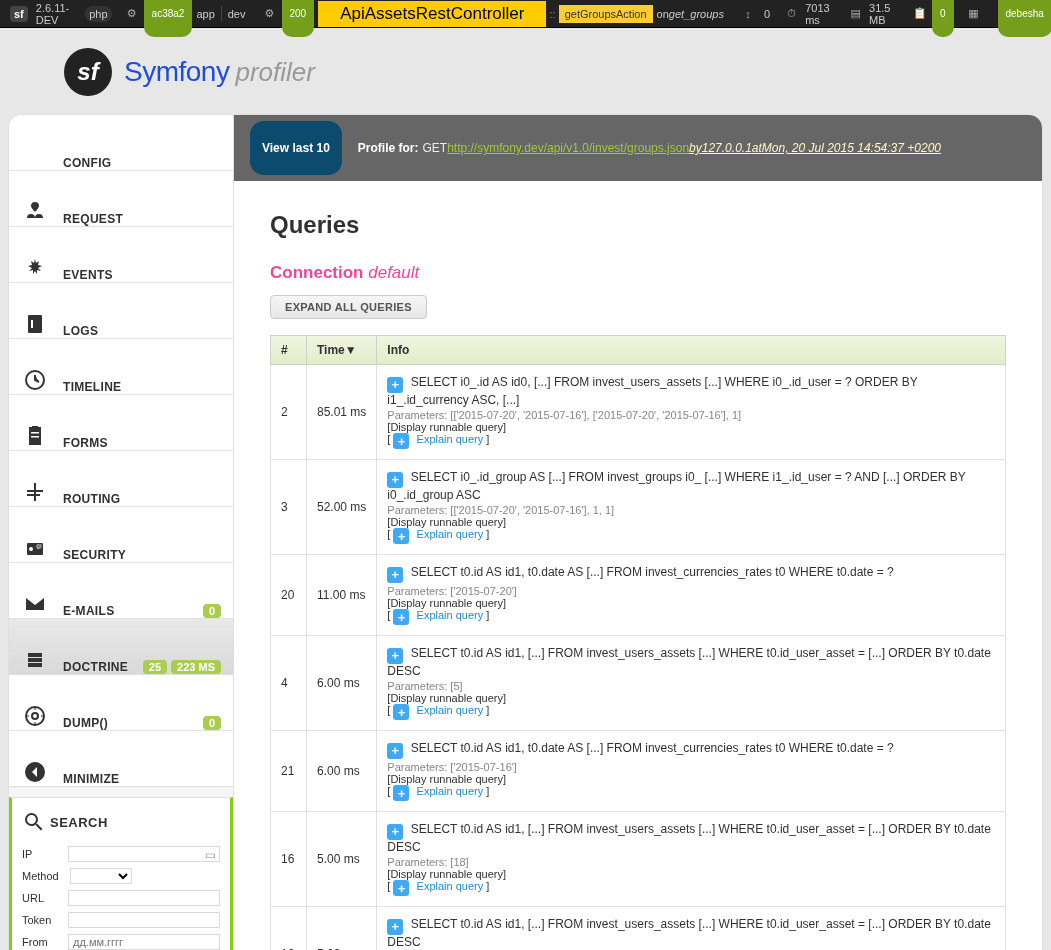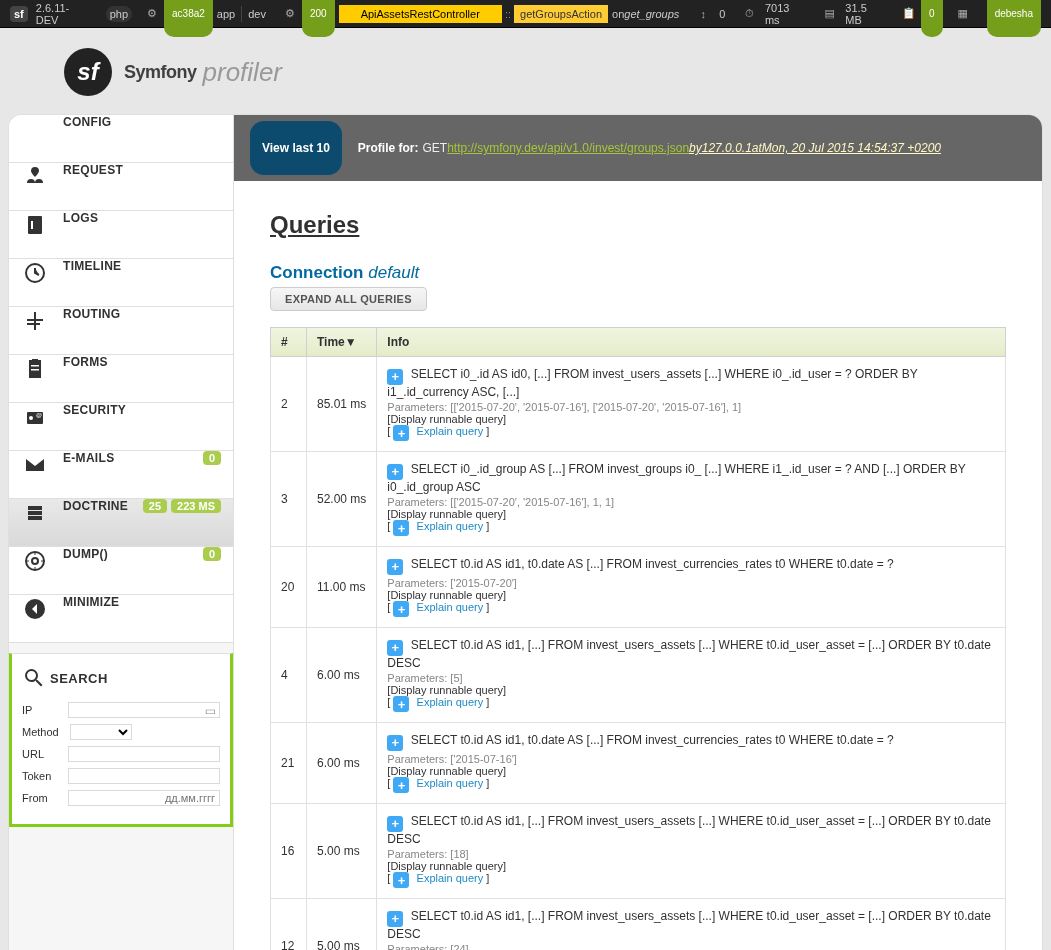--- a/index.html
+++ b/index.html
@@ -4,67 +4,67 @@
 <style>
   * { margin: 0; padding: 0; box-sizing: border-box; }
   body { font-family: Arial, Helvetica, sans-serif; background: #e7e7e7; font-size: 12px; color: #313131; width: 1051px; }
   
   
   .toolbar { background: #222; height: 28px; display: flex; align-items: center; padding: 0 4px; color: #ccc; font-size: 11px; border-bottom: 1px solid #000; }
   .toolbar .tb-item { display: flex; align-items: center; padding: 0 6px; height: 100%; }
   .toolbar .tb-sep { width: 1px; height: 16px; background: #444; margin: 0 2px; }
   .tb-sf-logo { font-weight: bold; color: #fff; background: #444; border-radius: 4px; padding: 2px 4px; margin-right: 4px; }
   .pill-green { background: #759e1a; color: #fff; border-radius: 10px; padding: 18px 8px; font-size: 10px; }
-  .pill-yellow { background: #ffcc00; color: #000; border-radius: 0; padding: 3px 22px; font-size: 11px; }
+  .pill-yellow { background: #ffcc00; color: #000; border-radius: 0; padding: 3px 22px; font-size: 17px; }
   .pill-yellow2 { background: #ffcc33; color: #333; padding: 3px 6px; font-size: 11px; }
   .toolbar .txt { margin: 0 4px; color: #ccc; }
   .toolbar .icon-slot { width: 16px; height: 16px; margin-right: 4px; display: inline-flex; align-items: center; justify-content: center; color: #aaa; }
   .tb-dark-bg { background: #333; border-radius: 3px; padding: 2px 4px; }
   
   
   .profiler-header { padding: 20px 0 10px 64px; }
   .sf-big-logo { display: inline-flex; align-items: center; }
   .sf-big-logo .circle { width: 48px; height: 48px; background: #222; border-radius: 50%; display: flex; align-items: center; justify-content: center; color: #fff; font-size: 24px; font-weight: bold; font-style: italic; margin-right: 12px; }
-  .sf-big-logo .word1 { font-size: 18px; color: #404040; font-weight: 700; letter-spacing: -0.5px; }
+  .sf-big-logo .word1 { font-size: 28px; color: #1d4ed8; font-weight: 400; letter-spacing: -0.5px; }
   .sf-big-logo .word2 { font-size: 26px; color: #999; font-style: italic; margin-left: 6px; }
   
   .outer { padding: 0 8px; }
   .main-wrap { display: flex; background: #fff; border-radius: 14px; overflow: hidden; border: 1px solid #dfdfdf; margin-top: 8px; }
   
   
   .sidebar { width: 225px; flex-shrink: 0; background: #f6f6f6; border-right: 1px solid #dfdfdf; }
   .sidebar ul { list-style: none; }
-  .sidebar li { display: flex; align-items: flex-start; height: 48px; border-bottom: 1px solid #dfdfdf; padding: 0 12px; cursor: pointer; background: #fff; }
+  .sidebar li { display: flex; align-items: flex-end; height: 56px; border-bottom: 1px solid #dfdfdf; padding: 0 12px; cursor: pointer; background: #fff; }
   .sidebar li.selected { background: linear-gradient(#e9e9e9, #d9d9d9); }
   .sidebar li .icon { width: 28px; height: 28px; margin-right: 14px; display: flex; align-items: center; justify-content: center; color: #333; }
   .sidebar li .label { font-weight: bold; font-size: 12px; color: #313131; letter-spacing: 0.3px; }
   .sidebar li .badges { margin-left: auto; display: flex; gap: 4px; }
   .badge-g { background: #aacd4e; color: #fff; border-radius: 4px; padding: 1px 6px; font-size: 11px; font-weight: bold; }
   
   .search-panel { background: #fff; border: 3px solid #84cc16; border-top: 1px solid #dfdfdf; margin: 10px 0 0 0; padding: 12px 10px; }
   .search-panel .title { display: flex; align-items: center; font-weight: bold; font-size: 13px; margin-bottom: 12px; letter-spacing: 0.5px; color: #313131; }
   .search-panel .title .icon { width: 20px; margin-right: 8px; color: #333; }
   .search-panel .row { display: flex; align-items: center; margin-bottom: 6px; }
   .search-panel .row label { width: 48px; font-size: 11px; color: #313131; }
-  .search-panel .row input, .search-panel .row select { flex: 1; height: 16px; border: 1px solid #dadada; font-size: 11px; padding: 0 4px; background: #fff; text-align: right; }
+  .search-panel .row input, .search-panel .row select { flex: 1; height: 16px; border: 1px solid #dadada; font-size: 11px; padding: 0 4px; background: #fff; }
   .search-panel .row select { width: 62px; flex: none; }
   .input-wrap { flex: 1; position: relative; }
   .input-ico { position: absolute; right: 4px; top: 2px; font-size: 12px; color: #888; }
   
   
   .content { flex: 1; background: #fff; overflow: hidden; }
   .profile-bar { background: #666; color: #eee; padding: 6px 16px; display: flex; align-items: center; font-size: 12px; }
   .view-last { background: #0c4a6e; color: #fff; border-radius: 14px; padding: 20px 12px; font-weight: bold; margin-right: 12px; font-size: 12px; }
   .profile-bar a { color: #a6c639; text-decoration: underline; }
   .profile-bar .grey-italic { font-style: italic; color: #fef9c3; text-decoration: underline; }
   .profile-bar .strong { font-weight: bold; color: #fff; margin: 0 4px; }
   
   .content-body { padding: 30px 36px; }
-  .content-body h1 { font-size: 24px; font-weight: bold; margin-bottom: 24px; color: #313131; text-decoration: underline; }
-  .content-body h2 { font-size: 17px; font-weight: bold; margin-bottom: 4px; color: #0369a1; }
+  .content-body h1 { font-size: 24px; font-weight: bold; margin-bottom: 24px; color: #313131; }
+  .content-body h2 { font-size: 17px; font-weight: bold; margin-bottom: 12px; color: #ec4899; }
   .content-body h2 .def { font-style: italic; font-weight: normal; }
   
   .expand-btn { background: linear-gradient(#f6f6f6, #e6e6e6); border: 1px solid #ccc; border-radius: 4px; padding: 5px 14px; font-size: 11px; font-weight: bold; color: #545454; cursor: pointer; letter-spacing: 0.3px; display: inline-block; margin-bottom: 16px; text-transform: uppercase; }
   
   table.queries { width: 100%; border-collapse: collapse; }
   table.queries thead tr { background: linear-gradient(#f0f5e1, #e3ecc8); }
   table.queries th { text-align: left; font-size: 12px; font-weight: bold; padding: 7px 10px; border: 1px solid #d0d0d0; color: #313131; }
   table.queries td { padding: 10px 10px; border-bottom: 1px solid #e0e0e0; border-left: 1px solid #e0e0e0; border-right: 1px solid #e0e0e0; font-size: 12px; vertical-align: top; color: #313131; }
   table.queries td.c-num { width: 36px; text-align: left; vertical-align: middle; }
   table.queries td.c-time { width: 64px; white-space: nowrap; vertical-align: middle; }
@@ -154,53 +154,61 @@
             <span class="icon">
               <svg viewBox="0 0 24 24">
                 <path fill="currentColor" d="M12 2a4 4 0 014 4c0 2-4 6-4 6s-4-4-4-6a4 4 0 014-4zM4 18a4 4 0 118 0M12 18a4 4 0 118 0"></path>
               </svg>
             </span>
             <span class="label">REQUEST</span>
           </li>
           <li>
             <span class="icon">
               <svg viewBox="0 0 24 24">
+                <path fill="currentColor" d="M12 3l1 4 3-2-1 4 4 1-4 2 3 3-4-1 0 4-2-3-2 3 0-4-4 1 3-3-4-2 4-1-1-4 3 2z"></path>
+              </svg>
+            </span>
+            <span class="label">EVENTS</span>
+          </li>
+          <li>
+            <span class="icon">
+              <svg viewBox="0 0 24 24">
                 <rect x="5" y="3" width="14" height="18" rx="1" fill="currentColor"></rect>
                 <rect x="8" y="8" width="2" height="8" fill="#fff"></rect>
               </svg>
             </span>
             <span class="label">LOGS</span>
           </li>
           <li>
             <span class="icon">
               <svg viewBox="0 0 24 24">
                 <circle cx="12" cy="12" r="9" fill="none" stroke="currentColor" stroke-width="2"></circle>
                 <path stroke="currentColor" stroke-width="2" d="M12 7v5l4 2"></path>
               </svg>
             </span>
             <span class="label">TIMELINE</span>
-          </li>
-          <li>
-            <span class="icon">
-              <svg viewBox="0 0 24 24">
-                <path fill="currentColor" d="M11 3h2v7h7v2h-7v2h4v2h-4v5h-2v-5H4v-2h7v-2H4v-2h7z"></path>
-              </svg>
-            </span>
-            <span class="label">ROUTING</span>
           </li>
           <li>
             <span class="icon">
               <svg viewBox="0 0 24 24">
                 <rect x="6" y="3" width="12" height="18" fill="currentColor"></rect>
                 <rect x="9" y="2" width="6" height="3" fill="currentColor"></rect>
                 <rect x="8" y="8" width="8" height="1.5" fill="#fff"></rect>
                 <rect x="8" y="12" width="8" height="1.5" fill="#fff"></rect>
               </svg>
             </span>
             <span class="label">FORMS</span>
+          </li>
+          <li>
+            <span class="icon">
+              <svg viewBox="0 0 24 24">
+                <path fill="currentColor" d="M11 3h2v7h7v2h-7v2h4v2h-4v5h-2v-5H4v-2h7v-2H4v-2h7z"></path>
+              </svg>
+            </span>
+            <span class="label">ROUTING</span>
           </li>
           <li>
             <span class="icon">
               <svg viewBox="0 0 24 24">
                 <rect x="4" y="7" width="16" height="12" rx="1" fill="currentColor"></rect>
                 <circle cx="8" cy="13" r="2" fill="#fff"></circle>
                 <text x="13" y="12" font-size="6" fill="#fff">@</text>
               </svg>
             </span>
             <span class="label">SECURITY</span>

